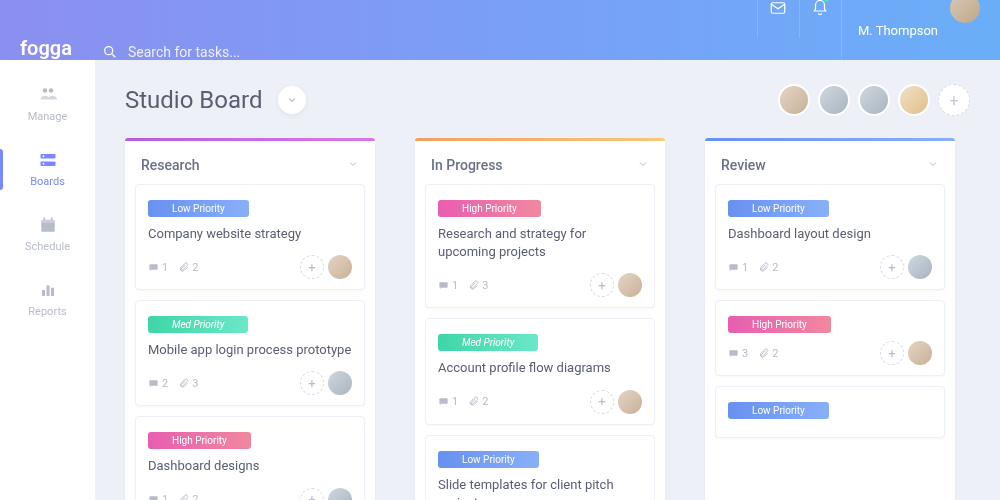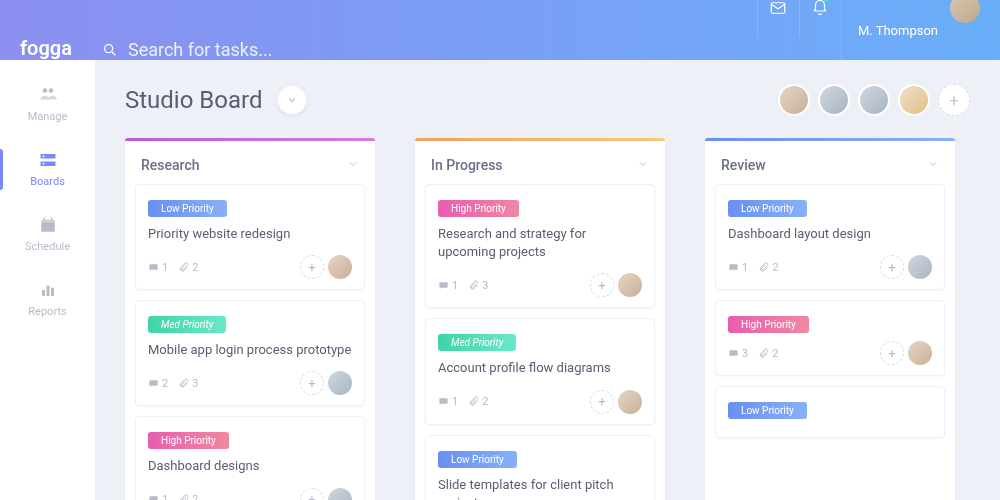--- a/index.html
+++ b/index.html
@@ -1,21 +1,21 @@
 <!DOCTYPE html>
 <html><head>
 <meta charset="utf-8">
 <style>
 * { margin: 0; padding: 0; box-sizing: border-box; font-family: -apple-system, BlinkMacSystemFont, "Segoe UI", Roboto, sans-serif; }
 body { background: #eef0f7; width: 1000px; height: 500px; overflow: hidden; }
 .topbar { height: 60px; background: linear-gradient(90deg, #8b8ff0 0%, #7a9ff5 50%, #6aaef8 100%); display: flex; align-items: flex-end; padding: 0 20px; color: #fff; }
 .logo { font-size: 20px; font-weight: 600; margin-right: 30px; }
 .search-wrap { display: flex; align-items: center; flex: 1; }
 .search-icon { width: 16px; height: 16px; margin-right: 10px; }
-.search-input { background: transparent; border: none; color: #fff; font-size: 18px; outline: none; width: 300px; }
+.search-input { background: transparent; border: none; color: #fff; font-size: 14px; outline: none; width: 300px; }
 .search-input::placeholder { color: rgba(255,255,255,0.85); }
 .topbar-right { display: flex; align-items: center; gap: 0; }
 .top-icon-btn { width: 42px; height: 60px; display: flex; align-items: center; justify-content: center; border-left: 1px solid rgba(255,255,255,0.15); position: relative; }
 .top-icon-btn svg { width: 18px; height: 18px; }
 .notif-dot { position: absolute; top: 18px; right: 12px; width: 6px; height: 6px; background: #4ae0c0; border-radius: 50%; }
 .username { padding: 0 12px 0 16px; font-size: 13px; border-left: 1px solid rgba(255,255,255,0.15); height: 60px; display: flex; align-items: center; margin-top: 45px; }
 .avatar-sm { width: 30px; height: 30px; border-radius: 50%; background: linear-gradient(135deg,#d8c8b8,#c0a888); display:inline-block; }
 .layout { display: flex; height: calc(500px - 60px); }
 .sidebar { width: 95px; background: #fff; display: flex; flex-direction: column; padding-top: 12px; }
 .side-item { display: flex; flex-direction: column; align-items: center; padding: 14px 0; color: #b8bcc8; font-size: 11px; gap: 6px; position: relative; cursor: pointer; }
@@ -36,21 +36,21 @@
 .col { width: 250px; background: #fff; border-radius: 4px; box-shadow: 0 1px 3px rgba(0,0,0,0.04); display: flex; flex-direction: column; }
 .col-top-bar { height: 3px; border-radius: 4px 4px 0 0; }
 .col-backlog .col-top-bar { background: linear-gradient(90deg,#b95dd8,#d878e8); }
 .col-progress .col-top-bar { background: linear-gradient(90deg,#f0a060,#f8c878); }
 .col-review .col-top-bar { background: linear-gradient(90deg,#6890f0,#88b0f8); }
 .col-head { display: flex; align-items: center; justify-content: space-between; padding: 14px 16px 10px; }
 .col-title { font-size: 14px; color: #6a7088; font-weight: 500; }
 .col-chevron { color: #b8bcc8; }
 .cards { padding: 0 10px 10px; display: flex; flex-direction: column; gap: 10px; }
 .card { background: #fff; border: 1px solid #eef0f7; border-radius: 4px; padding: 12px 12px 10px; box-shadow: 0 1px 2px rgba(0,0,0,0.03); }
-.badge { display: inline-block; font-size: 10px; padding: 3px 13px; border-radius: 3px; color: #fff; margin-bottom: 8px; }
+.badge { display: inline-block; font-size: 10px; padding: 3px 24px; border-radius: 3px; color: #fff; margin-bottom: 8px; }
 .badge.low { background: linear-gradient(90deg,#6890f0,#88b0f8); }
 .badge.med { background: linear-gradient(90deg,#3ed5a8,#6ae8c8); font-style: italic; }
 .badge.high { background: linear-gradient(90deg,#e85db0,#f088a0); }
 .card-title { font-size: 13px; color: #5a5e72; line-height: 1.4; margin-bottom: 12px; }
 .card-foot { display: flex; align-items: center; justify-content: space-between; }
 .meta { display: flex; align-items: center; gap: 10px; color: #b8bcc8; font-size: 11px; }
 .meta-item { display: flex; align-items: center; gap: 3px; }
 .meta-item svg { width: 11px; height: 11px; }
 .assignees { display: flex; align-items: center; gap: 4px; }
 .add-assignee { width: 24px; height: 24px; border-radius: 50%; border: 1px dashed #d8dce8; display:flex; align-items:center; justify-content:center; color:#b8bcc8; font-size:13px; }
@@ -151,21 +151,21 @@
         <div class="col-top-bar"></div>
         <div class="col-head">
           <span class="col-title">Research</span>
           <span class="col-chevron"><svg width="12" height="12" viewBox="0 0 24 24" fill="none" stroke="currentColor" stroke-width="2">
                 <path d="M6 9l6 6 6-6"></path>
               </svg></span>
         </div>
         <div class="cards">
           <div class="card">
             <span class="badge low">Low Priority</span>
-            <div class="card-title">Priority website redesign</div>
+            <div class="card-title">Company website strategy</div>
             <div class="card-foot">
               <div class="meta">
                 <span class="meta-item">
                     <svg viewBox="0 0 24 24" fill="currentColor">
                       <rect x="3" y="5" width="18" height="12" rx="2"></rect>
                       <path d="M7 17l-2 3v-3"></path>
                     </svg>
                     <span>1</span>
                   </span>
                 <span class="meta-item">

